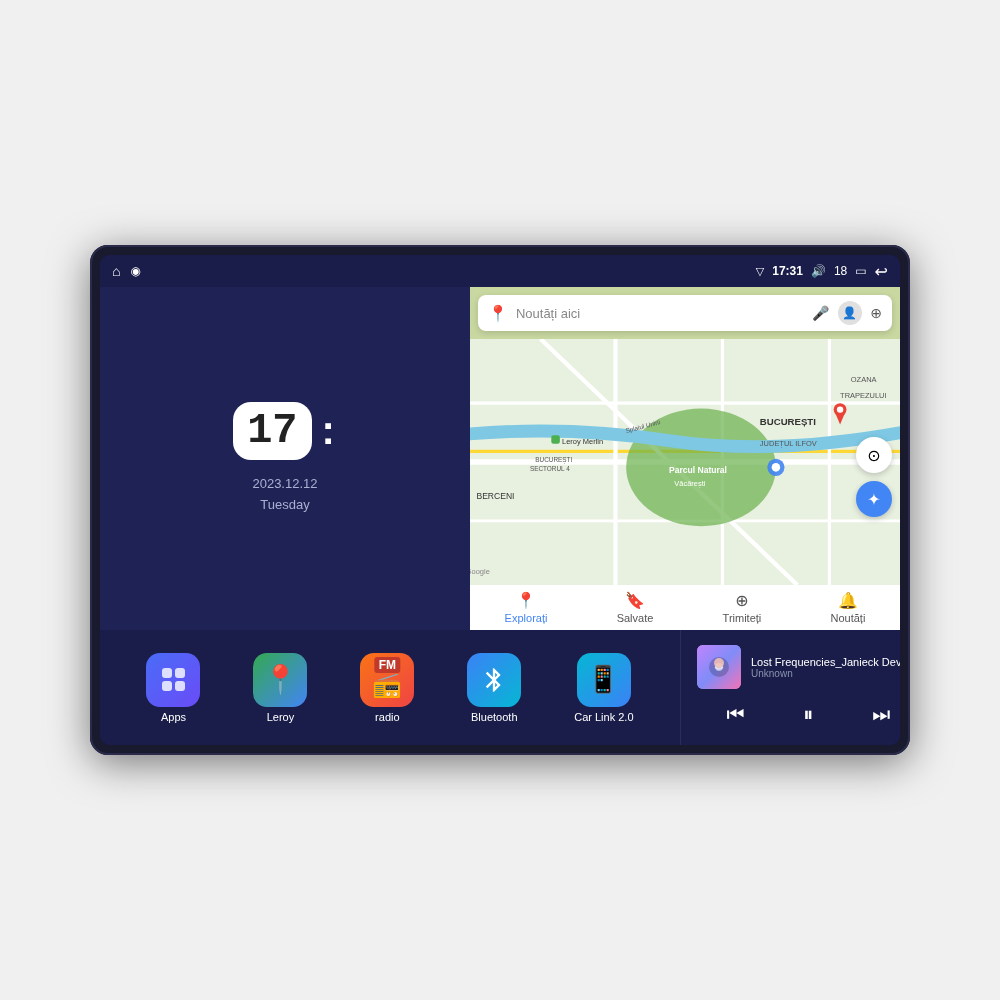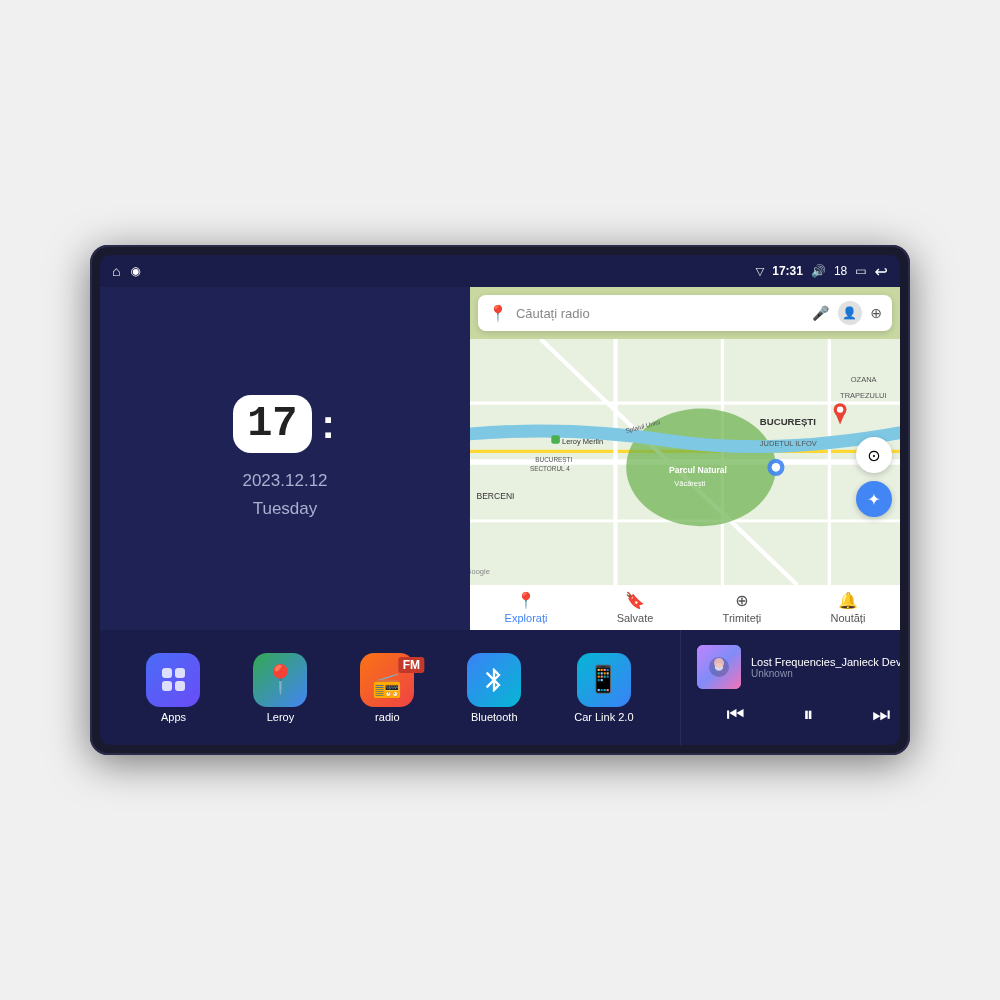--- a/index.html
+++ b/index.html
@@ -108,21 +108,21 @@
 
     .clock-colon {
       color: white;
       font-size: 40px;
       font-weight: bold;
       margin: 0 2px;
     }
 
     .clock-date {
       color: #aab0d0;
-      font-size: 17px;
+      font-size: 13px;
       text-align: center;
       line-height: 1.6;
     }
 
     
     .map-widget {
       grid-column: 2;
       grid-row: 1;
       background: #c8d8a0;
       position: relative;
@@ -353,21 +353,21 @@
         </div>
         <div class="clock-date">
           <div>2023.12.12</div>
           <div>Tuesday</div>
         </div>
       </div>
 
       <div class="map-widget">
         <div class="map-search-bar">
           <span style="color:#4285f4;font-size:16px;">📍</span>
-          <span style="flex:1;color:#888;">Căutați radio</span>
+          <span style="flex:1;color:#888;">Noutăți aici</span>
           <span style="color:#555;font-size:14px;">🎤</span>
           <span style="background:#e0e0e0;border-radius:50%;width:24px;height:24px;display:flex;align-items:center;justify-content:center;font-size:12px;">👤</span>
           <span style="font-size:14px;">⊕</span>
         </div>
 
         <div class="map-area">
           
           <svg class="map-svg" viewBox="0 0 430 230" preserveAspectRatio="xMidYMid slice">
 
             <rect width="430" height="230" fill="#e8f0e0"></rect>
@@ -457,21 +457,21 @@
 
           <div class="app-item">
             <div class="app-icon-wrap icon-maps">
               <span style="font-size:28px;">📍</span>
             </div>
             <span class="app-label">Leroy</span>
           </div>
 
           <div class="app-item">
             <div class="app-icon-wrap icon-radio" style="position:relative;">
-              <span style="color:white;font-size:12px;font-weight:bold;position:absolute;top:4px;left:50%;transform:translateX(-50%);background:#c0392b;padding:1px 4px;border-radius:3px;margin-left:24px;">FM</span>
+              <span style="color:white;font-size:12px;font-weight:bold;position:absolute;top:4px;left:50%;transform:translateX(-50%);background:#c0392b;padding:1px 4px;border-radius:3px;">FM</span>
               <span style="font-size:24px;margin-top:10px;">📻</span>
             </div>
             <span class="app-label">radio</span>
           </div>
 
           <div class="app-item">
             <div class="app-icon-wrap icon-bluetooth">
               <svg width="28" height="28" viewBox="0 0 24 24" fill="white">
                 <path d="M17.71 7.71L12 2h-1v7.59L6.41 5 5 6.41 10.59 12 5 17.59 6.41 19 11 14.41V22h1l5.71-5.71-4.3-4.29 4.3-4.29zM13 5.83l1.88 1.88L13 9.59V5.83zm1.88 10.46L13 18.17v-3.76l1.88 1.88z"></path>
               </svg>

